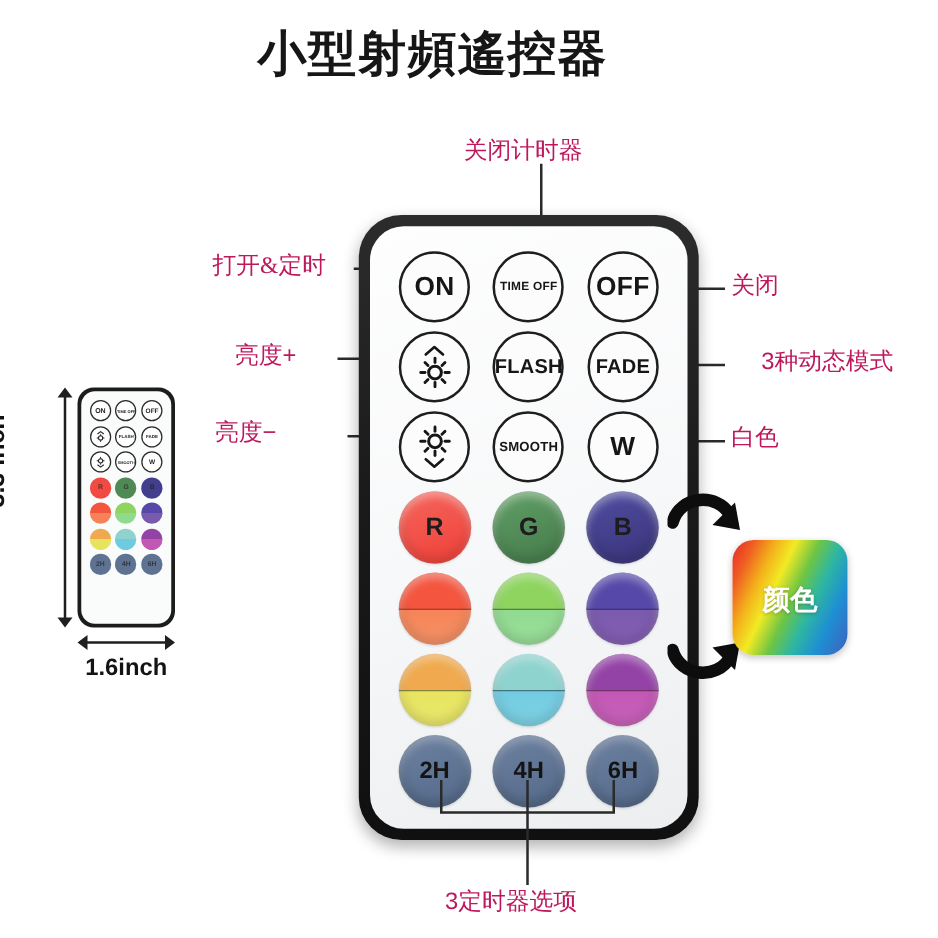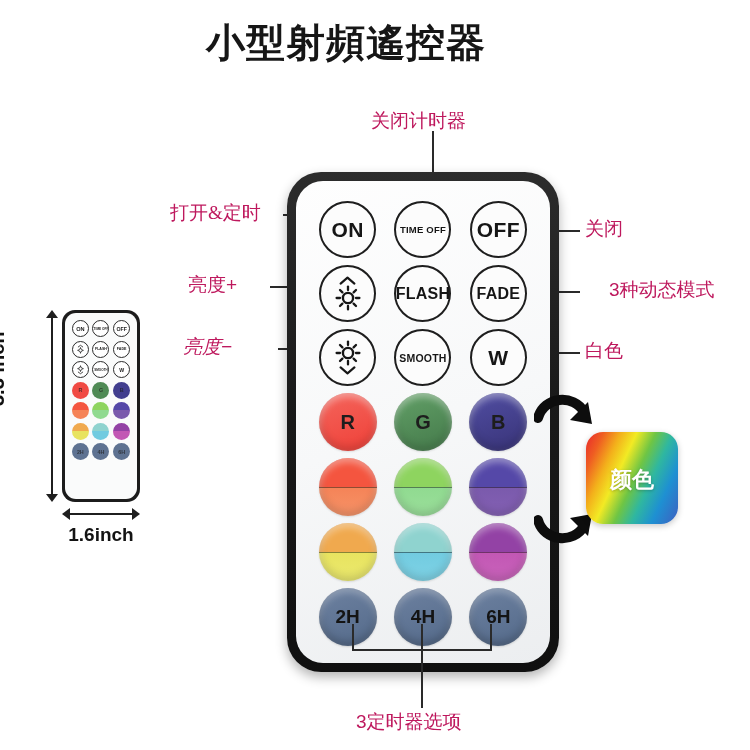--- a/index.html
+++ b/index.html
@@ -341,21 +341,21 @@
 
   <div class="label" style="left:371px; top:111px;">关闭计时器</div>
   <div class="leader v" style="left:432px; top:131px; height:91px;"></div>
 
   <div class="label" style="left:170px; top:203px;font-family:Liberation Serif, serif;">打开&amp;定时</div>
   <div class="leader h" style="left:283px; top:214px; width:65px;"></div>
 
   <div class="label" style="left:188px; top:275px;">亮度+</div>
   <div class="leader h" style="left:270px; top:286px; width:78px;"></div>
 
-  <div class="label" style="left:183px; top:337px;font-style:italic;">亮度−</div>
+  <div class="label" style="left:172px; top:337px;">亮度−</div>
   <div class="leader h" style="left:278px; top:348px; width:70px;"></div>
 
   <div class="leader h" style="left:542px; top:230px; width:38px;"></div>
   <div class="label" style="left:585px; top:219px;">关闭</div>
 
   <div class="leader h" style="left:542px; top:291px; width:38px;"></div>
   <div class="label" style="left:585px; top:280px;margin-left:24px;">3种动态模式</div>
 
   <div class="leader h" style="left:542px; top:352px; width:38px;"></div>
   <div class="label" style="left:585px; top:341px;text-align:right;">白色</div>

